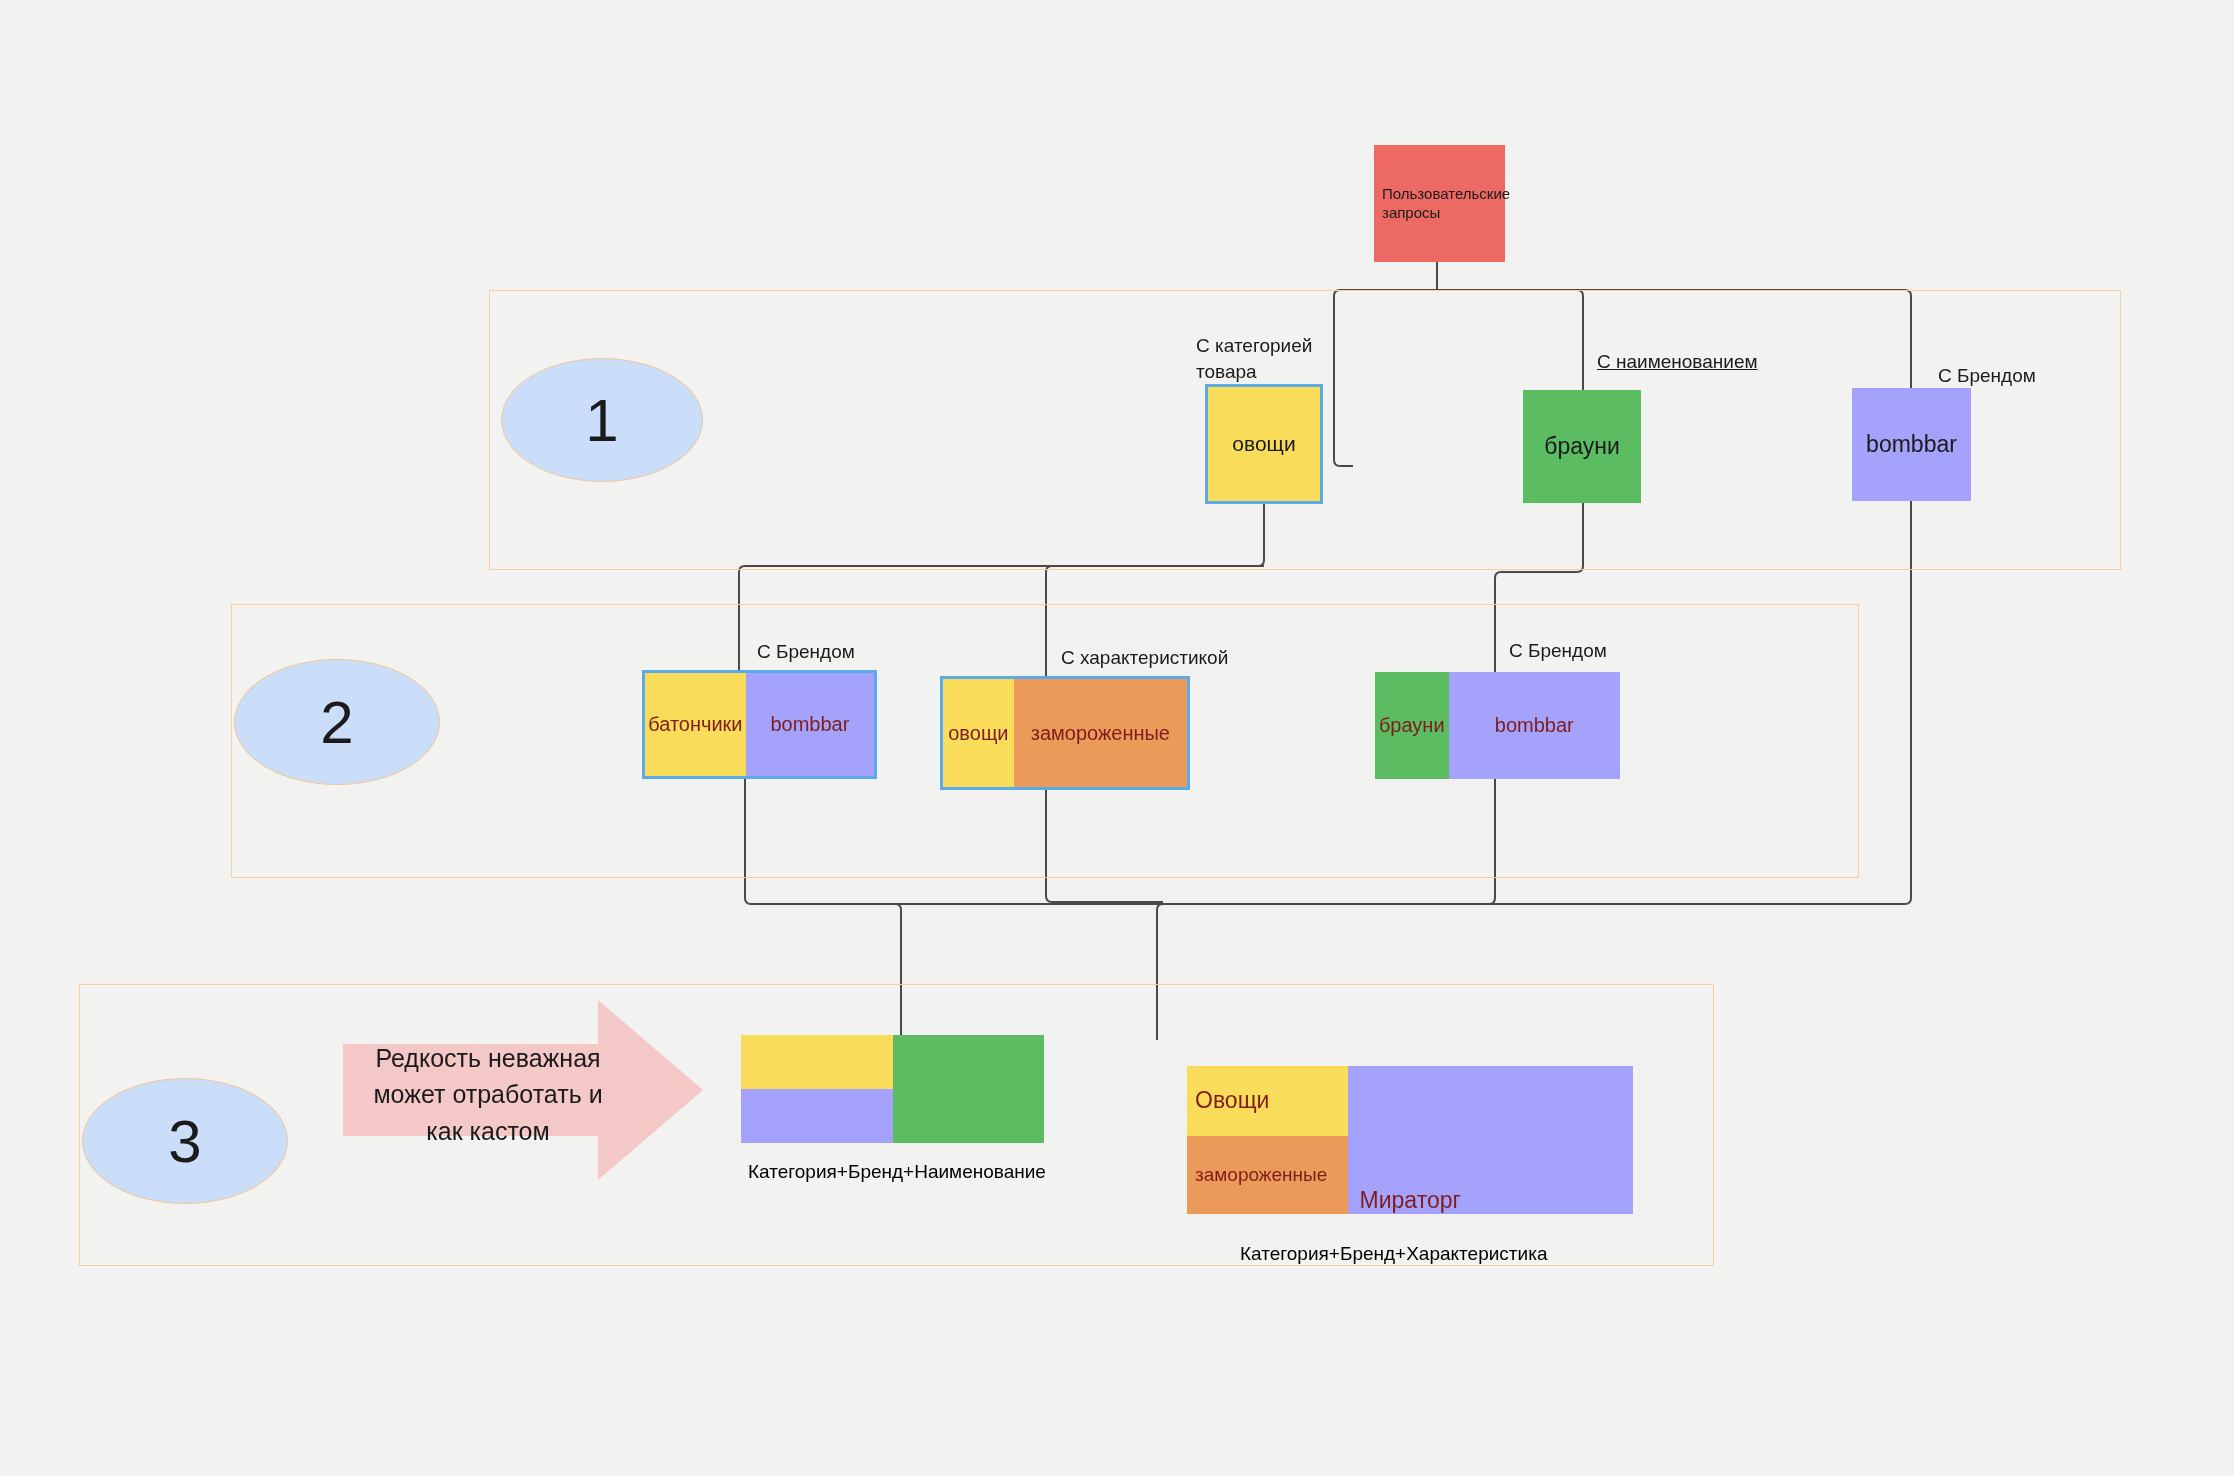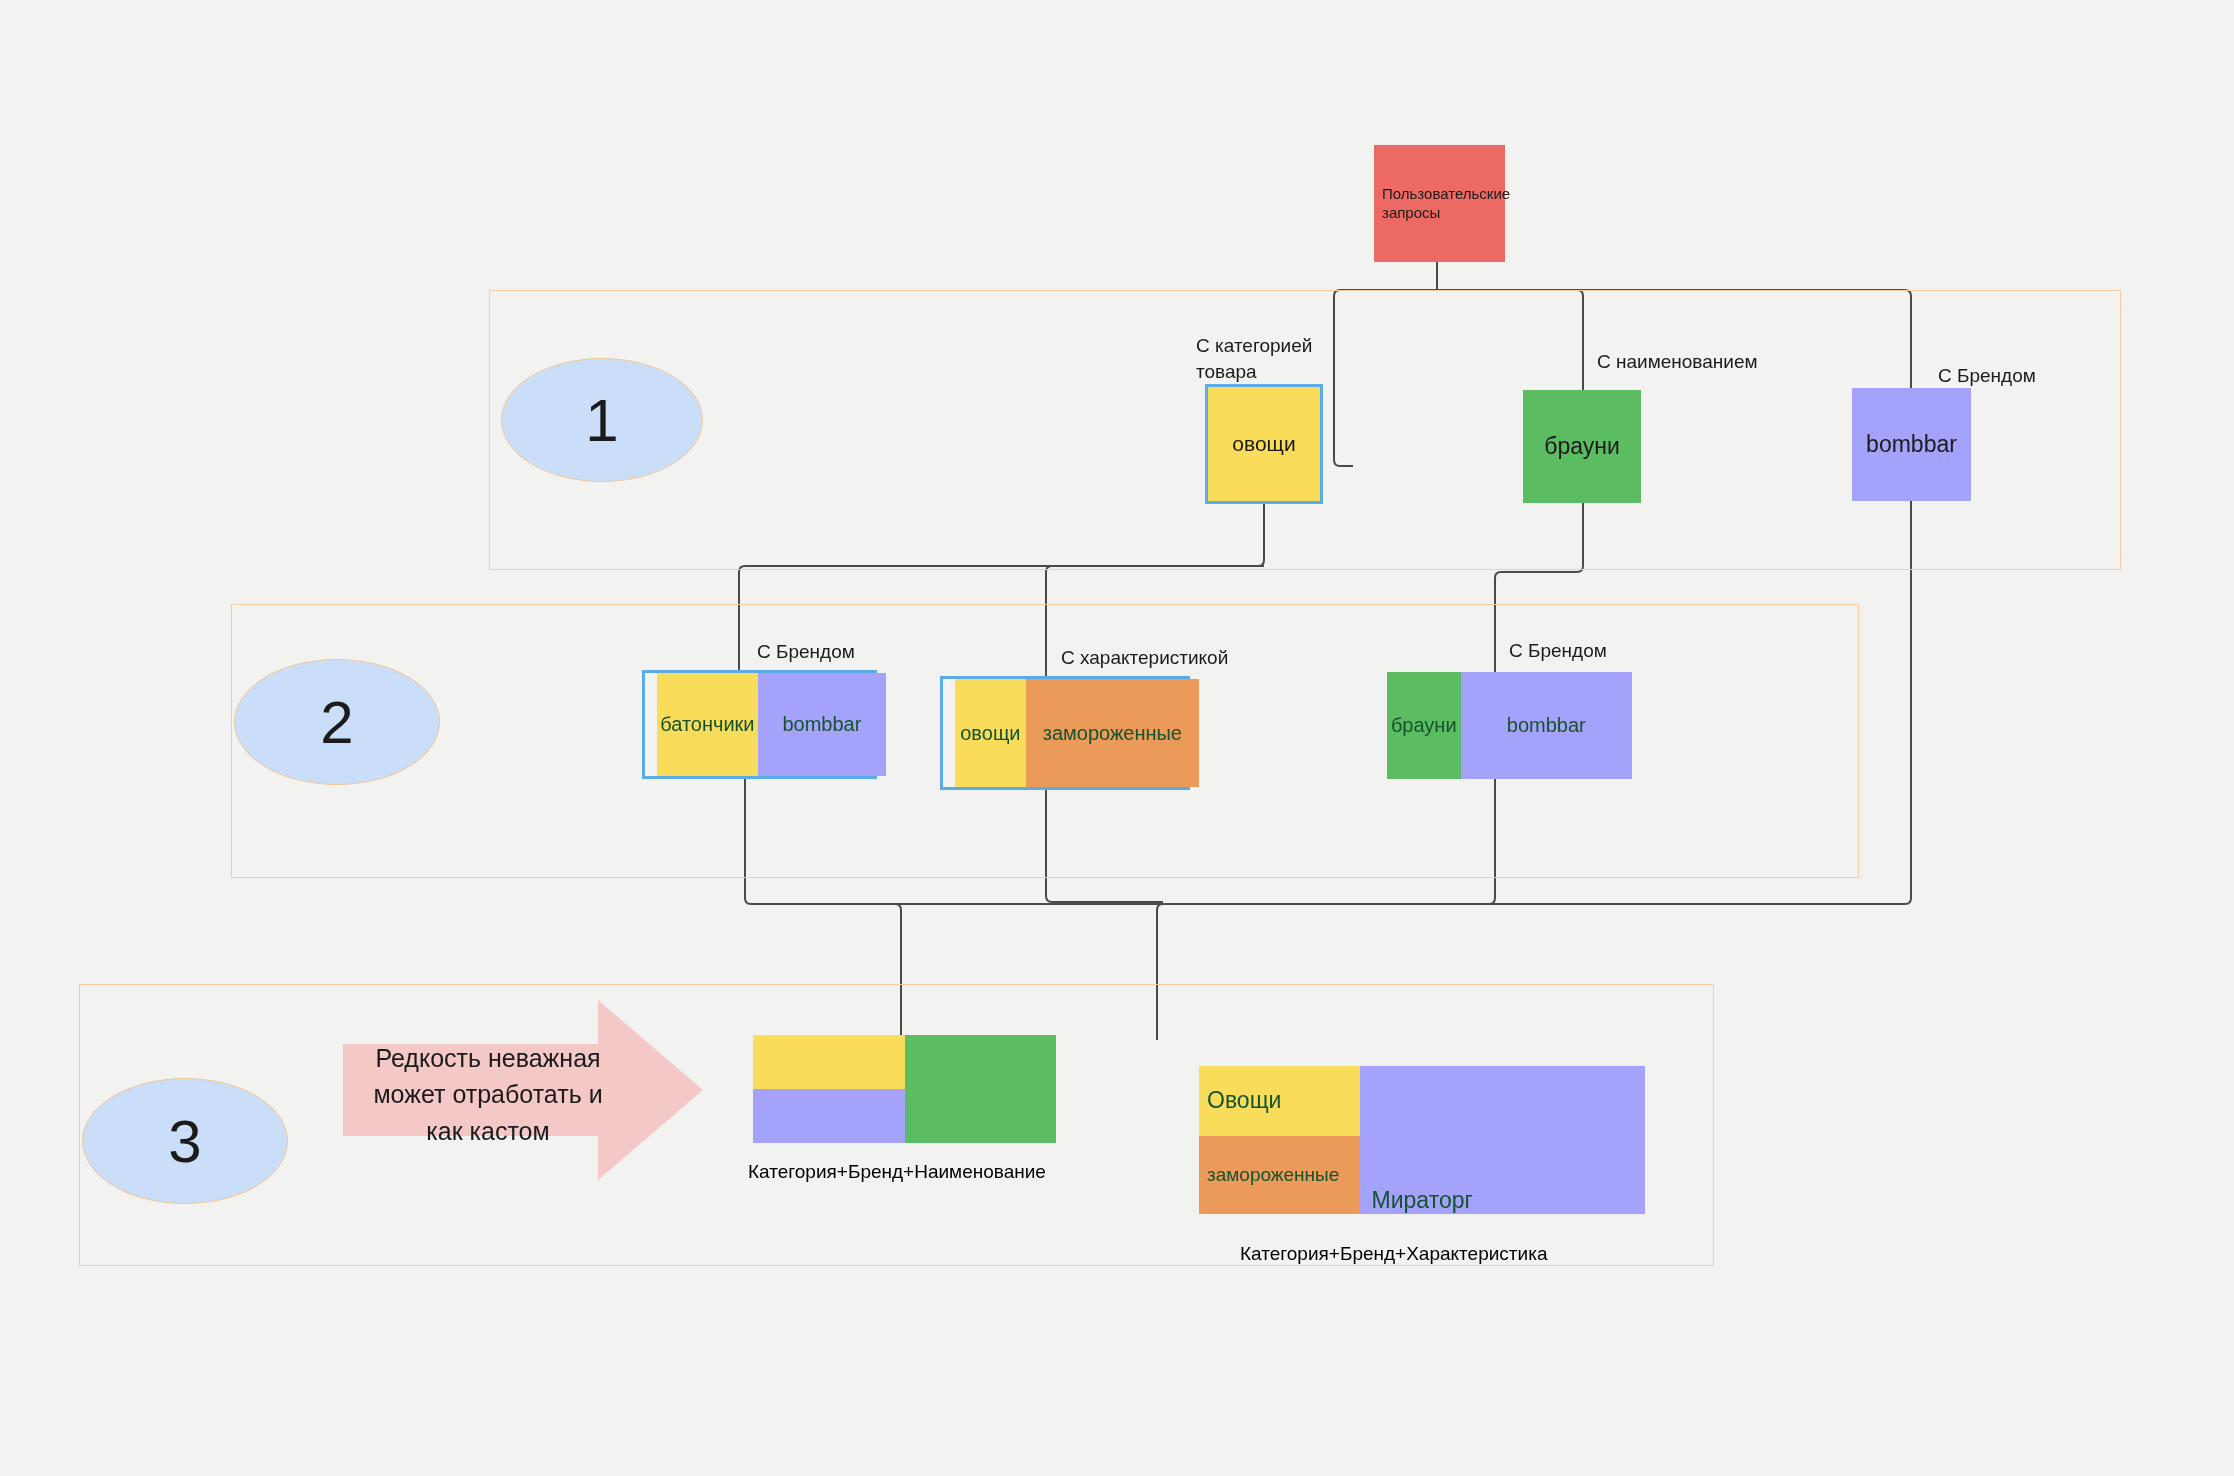--- a/index.html
+++ b/index.html
@@ -79,22 +79,21 @@
   }
   .stack {
     position: absolute;
     box-sizing: border-box;
   }
   .cell {
     position: absolute;
     box-sizing: border-box;
     display: flex;
     align-items: center;
-    color: #14532d;
-    margin-left: 12px;
+    color: #7f1d1d;
   }
   .cell.center { justify-content: center; }
   .cell.left { justify-content: flex-start; padding-left: 8px; }
 </style>
 </head>
 <body>
 
 <div id="canvas">
 
   <svg class="edges" viewBox="0 0 2234 1476">
@@ -133,21 +132,21 @@
   <div class="group-box" style="left:79px; top:984px; width:1635px; height:282px;"></div>
   <div class="ellipse" style="left:82px; top:1078px; width:204px; height:124px; font-size:60px;">3</div>
 
   <div class="node" style="left:1374px; top:145px; width:131px; height:117px; background:#ec6a63; font-size:15px; padding:0 8px; align-items:center; justify-content:flex-start; text-align:left;">
     <span style="white-space:pre-line;">Пользовательские
 запросы</span>
   </div>
 
   <div class="edge-label" style="left:1160px; top:333px;margin-left:36px;">С категорией
 товара</div>
-  <div class="edge-label" style="left:1597px; top:349px;">С  наименованием</div>
+  <div class="edge-label" style="left:1597px; top:349px;text-decoration:underline;">С  наименованием</div>
   <div class="edge-label" style="left:1938px; top:363px;">С Брендом</div>
 
   <div class="node sel" style="left:1205px; top:384px; width:118px; height:120px; background:#f8dc5a; font-size:21px;">
     <span>овощи</span>
   </div>
   <div class="node" style="left:1523px; top:390px; width:118px; height:113px; background:#5cbc62; font-size:23px;">
     <span>брауни</span>
   </div>
   <div class="node" style="left:1852px; top:388px; width:119px; height:113px; background:#a5a2fb; font-size:23px;">
     <span>bombbar</span>

